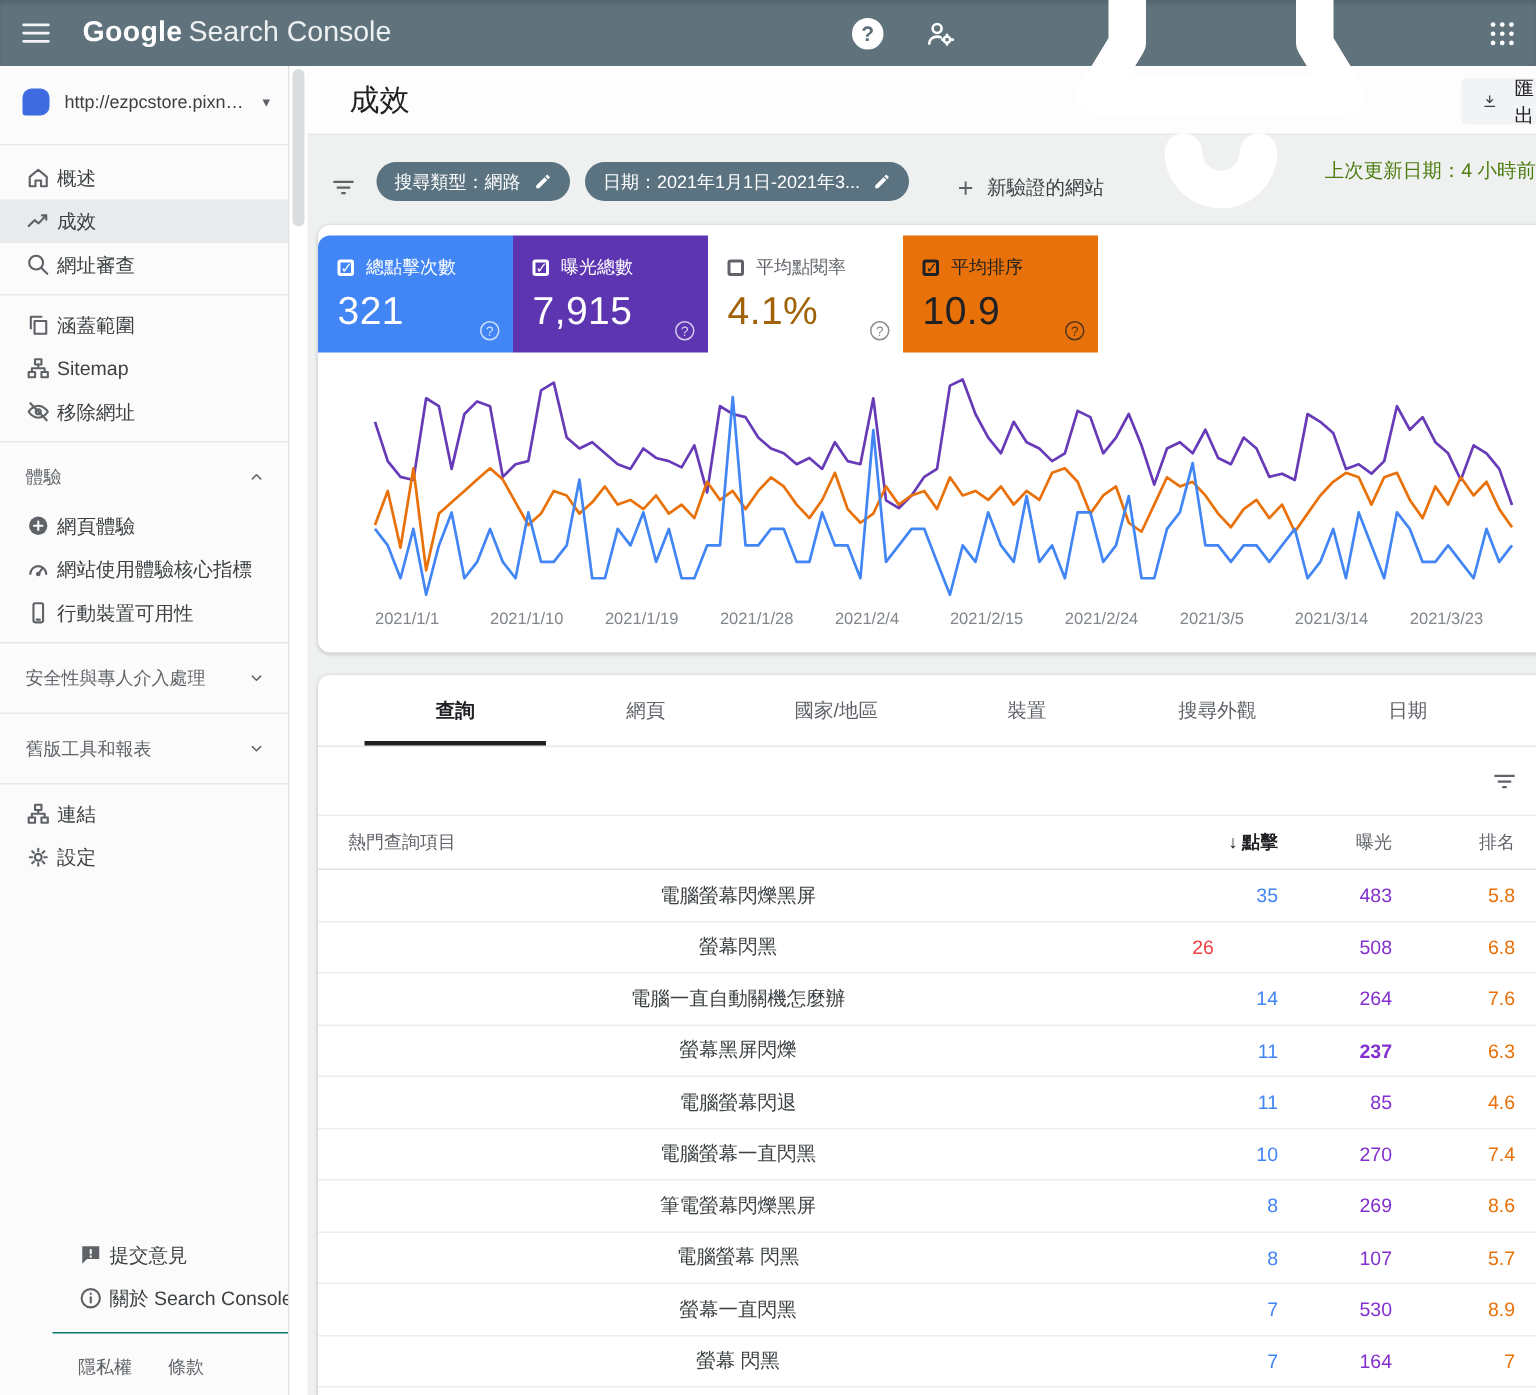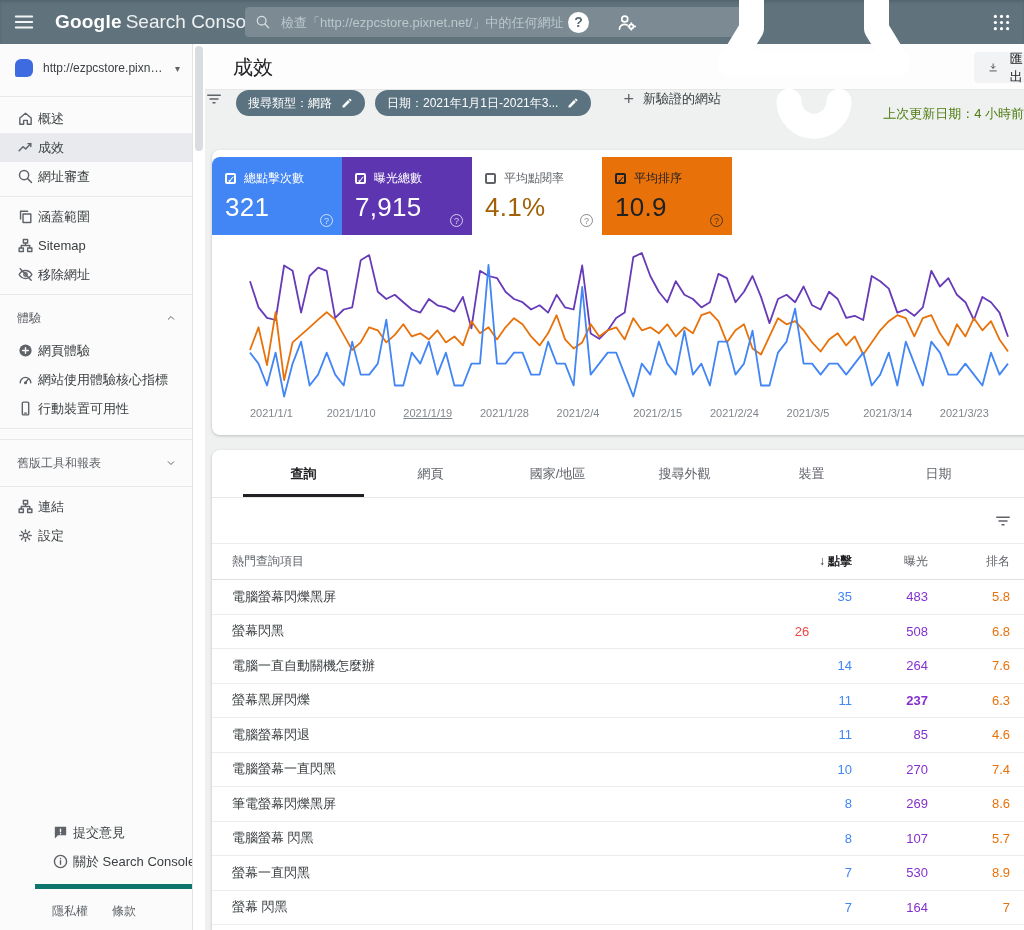--- a/index.html
+++ b/index.html
@@ -39,33 +39,33 @@
   .nav-divider { border-top:1px solid #e8e8e8; margin:5px 0; }
   .nav-item { height:29px; display:flex; align-items:center; gap:4px; padding-left:17px;
               font-size:13px; color:#3c4043; cursor:pointer; white-space:nowrap; }
   .nav-item.active { background:#e8eaed; }
   .ni { width:17px; height:17px; color:#5f6368; flex:none; }
   .nav-section { height:36px; display:flex; align-items:center; justify-content:space-between;
                  padding:0 15px 0 17px; font-size:12px; color:#5f6368; cursor:pointer; white-space:nowrap; }
   .chev { width:12px; height:12px; color:#5f6368; flex:none; }
   .side-footer { margin-top:auto; padding-bottom:0;padding-left:35px; }
   .legal { display:flex; gap:24px; padding:14px 0 10px 17px; font-size:12px; color:#5f6368;
-           border-top:5px solid #0f766e; margin-top:8px; }
+           border-top:1px solid #0f766e; margin-top:8px; }
   .legal span { cursor:pointer; }
 
   
   .main { position:absolute; left:205px; top:44px; right:0; bottom:0; }
   .titlebar { position:relative; height:46px; background:#fdfdfd; border-bottom:1px solid #e7e7e7; }
   .page-title { font-size:20px; color:#202124; line-height:46px; margin-left:28px; }
   .export-btn { position:absolute; left:769px; top:8px; height:31px; display:flex; align-items:center; gap:9px;
                 background:#f1f3f4; border:none; border-radius:4px; padding:0 14px; font-size:13px;
                 color:#202124; font-family:inherit; cursor:pointer; }
   .export-btn .dlicon { width:15px; height:15px; color:#3c4043; }
 
-  .filterbar { position:relative; height:44px; display:flex; align-items:flex-start; }
+  .filterbar { position:relative; height:44px; display:flex; align-items:flex-end; padding-left:15px; }
   .flicon { width:18px; height:18px; color:#5f6368; margin-right:13px; cursor:pointer; flex:none; }
   .chip { height:26px; border-radius:13px; background:#5b7380; color:#fff; font-size:12px;
           display:flex; align-items:center; gap:9px; padding:0 12px; margin-right:10px; cursor:pointer; white-space:nowrap; }
   .chip .pencil { width:12px; height:12px; color:#fff; }
   .add-site { display:flex; align-items:center; gap:9px; margin-left:22px; font-size:13px; color:#3c4043; cursor:pointer; white-space:nowrap; }
   .add-site .plus { font-size:18px; color:#5f6368; line-height:1; }
   .last-updated { position:absolute; right:0px; top:15px; font-size:13px; color:#4d7c0f; white-space:nowrap; }
 
   .panel { position:absolute; left:7px; right:-30px; background:#fff; border-radius:8px;
            box-shadow:0 1px 3px rgba(60,64,67,.28); }
@@ -92,40 +92,33 @@
   .tbl-toolbar .flicon { position:absolute; left:782px; top:14px; margin:0; }
   .thead { height:36px; display:flex; align-items:center; font-size:12px; color:#5f6368;
            border-bottom:1px solid #e1e1e1; }
   .c-name { width:540px; padding-left:20px; flex:none; white-space:nowrap; overflow:hidden; }
   .c-clicks { width:100px; text-align:right; flex:none; }
   .c-imp { width:76px; text-align:right; flex:none; }
   .c-rank { width:82px; text-align:right; flex:none; }
   .thead .c-clicks { color:#202124; font-weight:700; }
   .sort-arrow { font-weight:400; margin-right:3px; }
   .trow { height:34.5px; display:flex; align-items:center; font-size:13px; border-bottom:1px solid #ededed; cursor:pointer; }
-  .trow .c-name { color:#3c4043; }
+  .trow .c-name { color:#3c4043;text-align:center; }
 </style>
 </head>
 <body>
 
 <div id="app">
 
   <div class="topbar">
     <span class="hamburger"><svg viewBox="0 0 24 24" width="100%" height="100%" fill="none" stroke="currentColor" stroke-width="2" stroke-linecap="round" stroke-linejoin="round">
           <path d="M3 6h18M3 12h18M3 18h18"></path>
         </svg></span>
     <div class="logo">
       <span class="g">Google</span><span class="rest">Search Console</span>
-    </div>
-    <div class="searchbox">
-      <span class="sicon"><svg viewBox="0 0 24 24" width="100%" height="100%" fill="none" stroke="currentColor" stroke-width="2" stroke-linecap="round" stroke-linejoin="round">
-            <circle cx="10" cy="10" r="6.5"></circle>
-            <path d="M15 15l5.5 5.5"></path>
-          </svg></span>
-      <input type="text" placeholder="檢查「http://ezpcstore.pixnet.net/」中的任何網址" style="">
     </div>
     <div class="top-icons">
       <span class="help-circle">?</span>
       <span class="ticon" id="icon-usergear"><svg viewBox="0 0 24 24" width="100%" height="100%" fill="none" stroke="currentColor" stroke-width="2" stroke-linecap="round" stroke-linejoin="round">
             <circle cx="10" cy="8" r="3.4"></circle>
             <path d="M4 19.5c0-3.3 2.8-5.3 6-5.3 1 0 2 .2 2.8.6"></path>
             <circle cx="17.5" cy="16.5" r="2.4"></circle>
             <path d="M17.5 12.8v1.3M17.5 18.9v1.3M14 16.5h1.3M20.7 16.5H22"></path>
           </svg></span>
       <span class="bell-wrap">
@@ -227,20 +220,26 @@
           <span>網站使用體驗核心指標</span>
         </div>
         <div class="nav-item">
           <span class="ni"><svg viewBox="0 0 24 24" width="100%" height="100%" fill="none" stroke="currentColor" stroke-width="2" stroke-linecap="round" stroke-linejoin="round">
               <rect x="7.5" y="3" width="9" height="18" rx="1.6"></rect>
               <path d="M10.5 18.5h3"></path>
             </svg></span>
           <span>行動裝置可用性</span>
         </div>
         <div class="nav-divider"></div>
+        <div class="nav-section">
+          <span>安全性與專人介入處理</span>
+          <span class="chev"><svg viewBox="0 0 24 24" width="100%" height="100%" fill="none" stroke="currentColor" stroke-width="2" stroke-linecap="round" stroke-linejoin="round">
+              <path d="M6.5 9.5 12 15l5.5-5.5"></path>
+            </svg></span>
+        </div>
         <div class="nav-divider"></div>
         <div class="nav-section">
           <span>舊版工具和報表</span>
           <span class="chev"><svg viewBox="0 0 24 24" width="100%" height="100%" fill="none" stroke="currentColor" stroke-width="2" stroke-linecap="round" stroke-linejoin="round">
               <path d="M6.5 9.5 12 15l5.5-5.5"></path>
             </svg></span>
         </div>
         <div class="nav-divider"></div>
         <div class="nav-item">
           <span class="ni"><svg viewBox="0 0 24 24" width="100%" height="100%" fill="none" stroke="currentColor" stroke-width="2" stroke-linecap="round" stroke-linejoin="round">
@@ -357,38 +356,38 @@
           </div>
         </div>
       <svg id="chart-svg" viewBox="0 0 758 148" preserveAspectRatio="none">
           <polyline points="0.0,31.2 8.5,57.4 17.0,67.9 25.6,70.0 34.1,15.5 42.6,20.8 51.1,62.6 59.6,26.0 68.1,17.6 76.7,20.8 85.2,67.9 93.7,59.5 102.2,57.4 110.7,10.3 119.2,5.1 127.8,41.7 136.3,49.0 144.8,44.8 153.3,52.2 161.8,59.5 170.3,62.6 178.9,49.0 187.4,55.3 195.9,57.4 204.4,61.6 212.9,46.9 221.4,78.3 230.0,20.8 238.5,26.0 247.0,28.1 255.5,41.7 264.0,49.0 272.5,52.2 281.1,59.5 289.6,55.3 298.1,62.6 306.6,44.8 315.1,57.4 323.6,59.5 332.2,15.5 340.7,83.6 349.2,88.8 357.7,80.4 366.2,67.9 374.7,62.6 383.3,7.1 391.8,3.0 400.3,26.0 408.8,41.7 417.3,52.2 425.8,31.2 434.4,44.8 442.9,49.0 451.4,57.4 459.9,52.2 468.4,23.9 476.9,28.1 485.5,52.2 494.0,41.7 502.5,26.0 511.0,46.9 519.5,73.1 528.0,49.0 536.6,44.8 545.1,52.2 553.6,36.5 562.1,55.3 570.6,59.5 579.1,41.7 587.7,49.0 596.2,67.9 604.7,65.8 613.2,70.0 621.7,26.0 630.2,31.2 638.8,38.6 647.3,62.6 655.8,59.5 664.3,65.8 672.8,57.4 681.3,20.8 689.9,36.5 698.4,28.1 706.9,44.8 715.4,52.2 723.9,70.0 732.4,46.9 741.0,52.2 749.5,62.6 758.0,86.7" fill="none" stroke="#673ab7" stroke-width="1.8" stroke-linejoin="round"></polyline>
           <polyline points="0.0,100.0 8.5,77.3 17.0,115.1 25.6,62.2 34.1,130.2 42.6,92.4 51.1,84.9 59.6,77.3 68.1,69.7 76.7,62.2 85.2,69.7 93.7,84.9 102.2,100.0 110.7,92.4 119.2,77.3 127.8,80.3 136.3,92.4 144.8,84.9 153.3,74.3 161.8,86.4 170.3,83.3 178.9,89.4 187.4,80.3 195.9,92.4 204.4,86.4 212.9,95.4 221.4,71.2 230.0,83.3 238.5,77.3 247.0,89.4 255.5,77.3 264.0,68.2 272.5,74.3 281.1,86.4 289.6,95.4 298.1,83.3 306.6,65.2 315.1,89.4 323.6,98.5 332.2,92.4 340.7,74.3 349.2,86.4 357.7,80.3 366.2,77.3 374.7,89.4 383.3,68.2 391.8,80.3 400.3,77.3 408.8,83.3 417.3,74.3 425.8,86.4 434.4,77.3 442.9,83.3 451.4,65.2 459.9,62.2 468.4,71.2 476.9,92.4 485.5,80.3 494.0,74.3 502.5,98.5 511.0,104.5 519.5,86.4 528.0,68.2 536.6,74.3 545.1,71.2 553.6,80.3 562.1,92.4 570.6,101.5 579.1,89.4 587.7,83.3 596.2,95.4 604.7,86.4 613.2,104.5 621.7,92.4 630.2,80.3 638.8,71.2 647.3,65.2 655.8,68.2 664.3,86.4 672.8,68.2 681.3,65.2 689.9,83.3 698.4,95.4 706.9,74.3 715.4,86.4 723.9,68.2 732.4,80.3 741.0,71.2 749.5,89.4 758.0,101.5" fill="none" stroke="#e8710a" stroke-width="1.8" stroke-linejoin="round"></polyline>
           <polyline points="0.0,102.6 8.5,113.6 17.0,135.5 25.6,102.6 34.1,146.5 42.6,113.6 51.1,91.6 59.6,135.5 68.1,124.6 76.7,102.6 85.2,124.6 93.7,135.5 102.2,91.6 110.7,124.6 119.2,124.6 127.8,113.6 136.3,69.7 144.8,135.5 153.3,135.5 161.8,102.6 170.3,113.6 178.9,91.6 187.4,124.6 195.9,102.6 204.4,135.5 212.9,135.5 221.4,113.6 230.0,113.6 238.5,14.8 247.0,113.6 255.5,113.6 264.0,102.6 272.5,102.6 281.1,124.6 289.6,124.6 298.1,91.6 306.6,113.6 315.1,113.6 323.6,135.5 332.2,36.8 340.7,124.6 349.2,113.6 357.7,102.6 366.2,102.6 374.7,124.6 383.3,146.5 391.8,113.6 400.3,124.6 408.8,91.6 417.3,113.6 425.8,124.6 434.4,80.7 442.9,124.6 451.4,113.6 459.9,135.5 468.4,91.6 476.9,91.6 485.5,124.6 494.0,113.6 502.5,80.7 511.0,135.5 519.5,135.5 528.0,102.6 536.6,91.6 545.1,58.7 553.6,113.6 562.1,113.6 570.6,124.6 579.1,113.6 587.7,113.6 596.2,124.6 604.7,113.6 613.2,102.6 621.7,135.5 630.2,124.6 638.8,102.6 647.3,135.5 655.8,91.6 664.3,113.6 672.8,135.5 681.3,91.6 689.9,102.6 698.4,124.6 706.9,124.6 715.4,113.6 723.9,124.6 732.4,135.5 741.0,102.6 749.5,124.6 758.0,113.6" fill="none" stroke="#4285f4" stroke-width="1.8" stroke-linejoin="round"></polyline>
         </svg>
       <div class="xlabels" id="x-labels">
           <span style="left: 38px;">2021/1/1</span>
           <span style="left: 114.652px;">2021/1/10</span>
-          <span style="left: 191.303px; text-decoration: underline;">2021/1/19</span>
+          <span style="left: 191.303px;">2021/1/19</span>
           <span style="left: 267.955px;">2021/1/28</span>
           <span style="left: 344.607px;">2021/2/4</span>
           <span style="left: 421.258px;">2021/2/15</span>
           <span style="left: 497.91px;">2021/2/24</span>
           <span style="left: 574.562px;">2021/3/5</span>
           <span style="left: 651.213px;">2021/3/14</span>
           <span style="left: 727.865px;">2021/3/23</span>
         </div>
     </div>
 
     <div class="panel" id="panel-table">
       <div class="tabs-row" id="tabs-row">
           <div class="tab active">查詢</div>
           <div class="tab">網頁</div>
           <div class="tab">國家/地區</div>
+          <div class="tab">裝置</div>
           <div class="tab">搜尋外觀</div>
-          <div class="tab">裝置</div>
           <div class="tab">日期</div>
         </div>
       <div class="tbl-toolbar">
         <span class="flicon" id="icon-filter2"><svg viewBox="0 0 24 24" width="100%" height="100%" fill="currentColor">
               <path d="M3 6h18v2H3zM6 11h12v2H6zM10 16h4v2h-4z"></path>
             </svg></span>
       </div>
       <div class="thead">
         <span class="c-name">熱門查詢項目</span>
         <span class="c-clicks"><span class="sort-arrow">↓</span><span>點擊</span></span>

